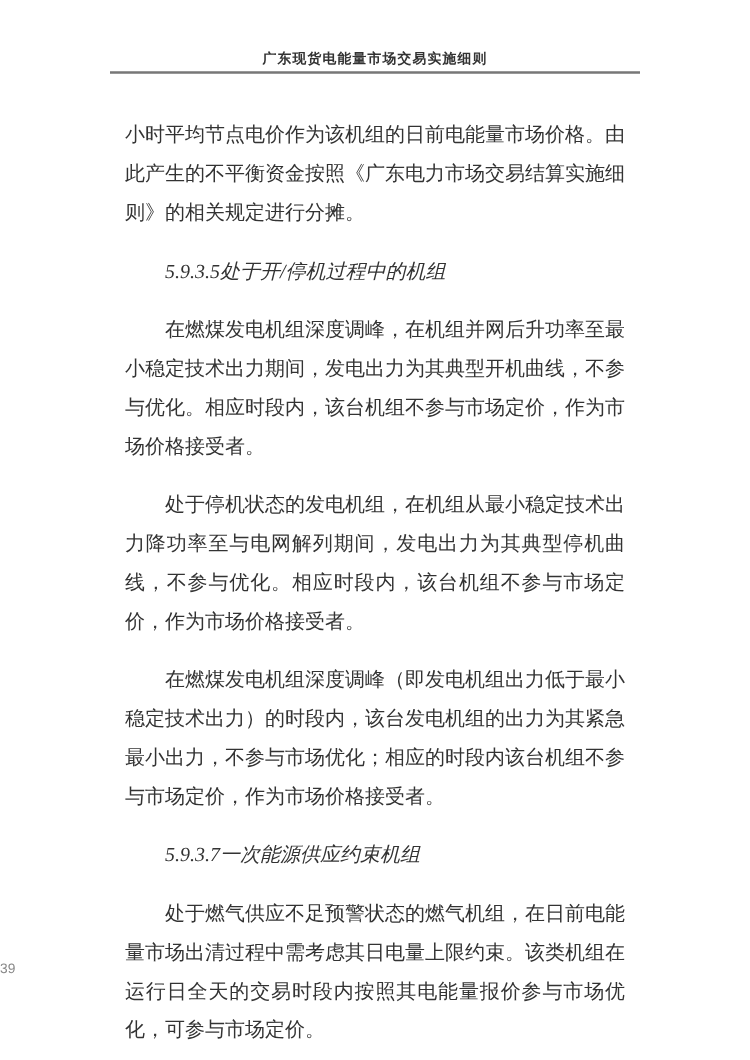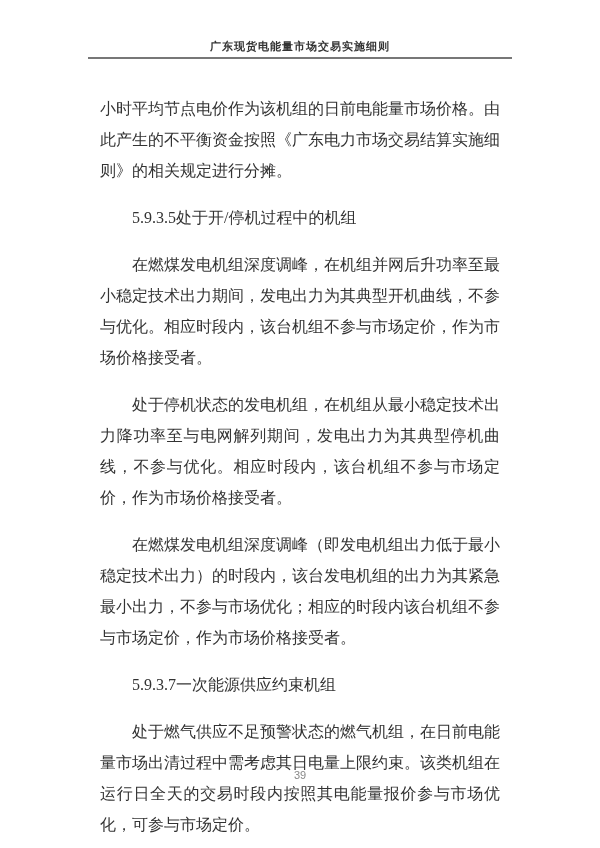--- a/index.html
+++ b/index.html
@@ -54,28 +54,29 @@
     color: #333333;
   }
   .para, .heading {
     text-indent: 2em;
   }
   .para.no-indent {
     text-indent: 0;
   }
   .heading {
     text-align: left;
+    font-style: italic;
   }
   
   .page-number {
     position: absolute;
     top: 769px;
     left: 0;
     right: 0;
-    text-align: center;
+    text-align: left;
     font-family: "Liberation Sans", "DejaVu Sans", sans-serif;
     font-size: 11px;
     color: #888888;
   }
 </style>
 </head>
 <body>
 
 <div class="page">
 

